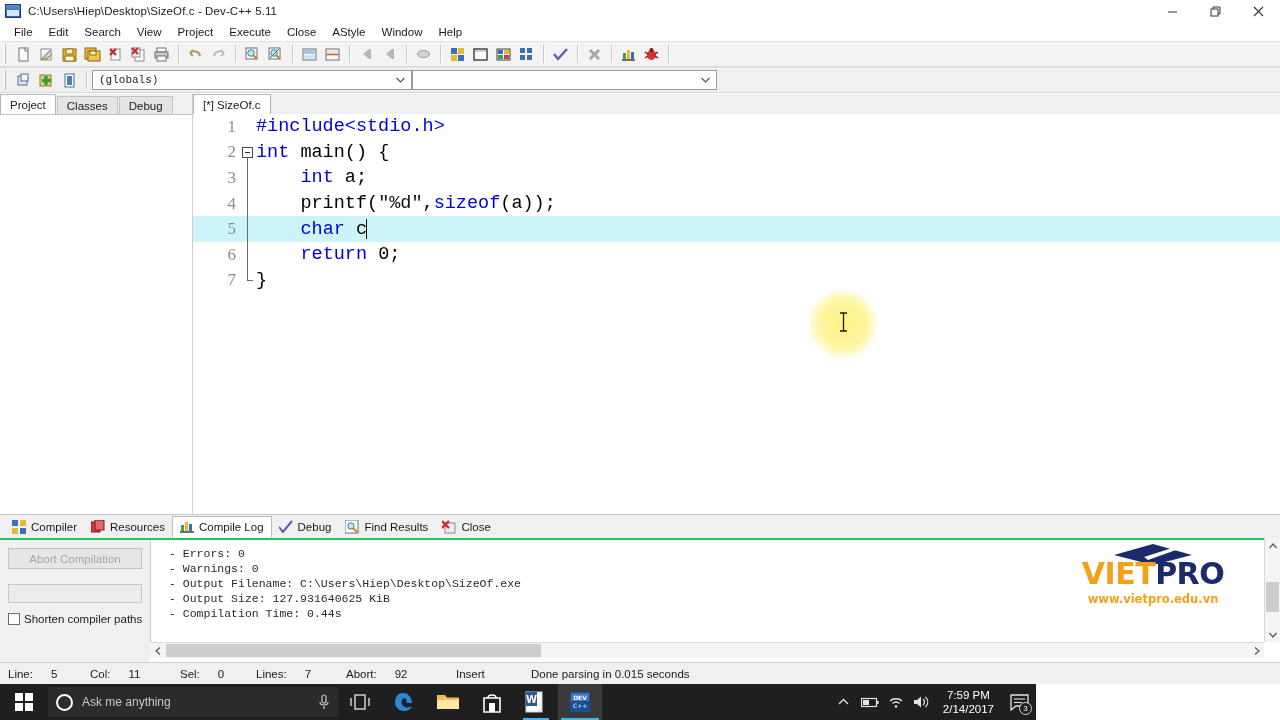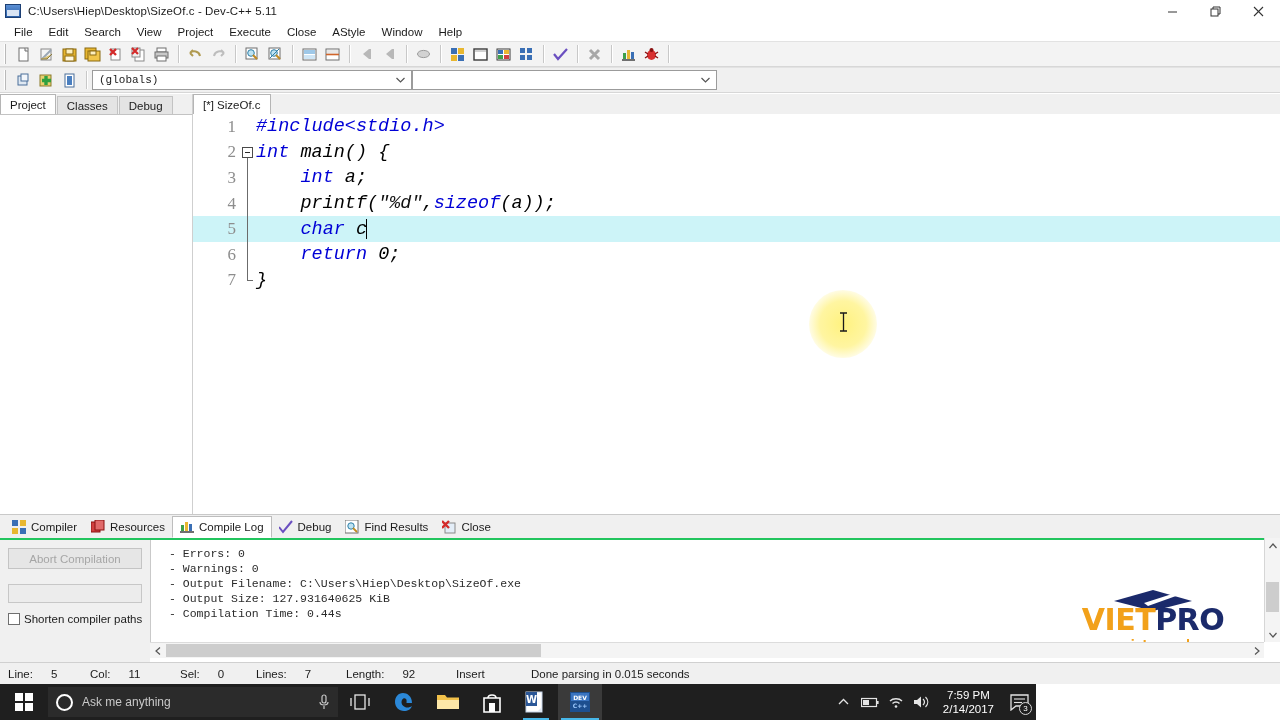--- a/index.html
+++ b/index.html
@@ -117,21 +117,21 @@
     content: ""; position: absolute; left: 2px; top: 4px; width: 5px; height: 1px;
     background: #2a2a2a;
   }
   .fold-line {
     position: absolute; left: 7px; top: 0; width: 1px; height: 25.6px; background: #6b6b6b;
   }
   .fold-end {
     position: absolute; left: 7px; top: 0; width: 6px; height: 13px;
     border-left: 1px solid #6b6b6b; border-bottom: 1px solid #6b6b6b;
   }
-  .code-text { color: #000000; font-style: italic; }
+  .code-text { color: #000000; }
   .kw { color: #0000d6; font-weight: normal; }
   .pre { color: #0000d6; }
   .str { color: #111111; }
   .caret {
     display: inline-block; width: 1px; height: 20px; background: #000;
     vertical-align: middle; margin-left: -1px;
   }
 
   
   .mouse-glow {
@@ -196,21 +196,21 @@
     position: absolute; left: 150px; top: 642px; width: 1114px; height: 16px;
     background: #f4f4f4; border-top: 1px solid #dcdcdc;
   }
   .hscroll .arrow-l, .hscroll .arrow-r {
     position: absolute; top: 0; width: 15px; height: 15px; display: flex; align-items: center; justify-content: center;
   }
   .hscroll .arrow-l { left: 0; } .hscroll .arrow-r { right: 0; }
   .hscroll .thumb { position: absolute; left: 16px; top: 1px; width: 375px; height: 13px; background: #cdcdcd; }
 
   
-  .vietpro { position: absolute; left: 1078px; top: 590px; width: 150px; height: 68px; }
+  .vietpro { position: absolute; left: 1078px; top: 544px; width: 150px; height: 68px; }
   .vp-cap { position: absolute; left: 36px; top: 0px; }
   .vp-name { position: absolute; left: 0; top: 14px; width: 150px; text-align: center;
              font-family: "DejaVu Sans", sans-serif; font-weight: bold; font-size: 30px;
              letter-spacing: -0.5px; line-height: 32px; }
   .vp-viet { color: #f2a11a; }
   .vp-pro { color: #1b2a6b; }
   .vp-url { position: absolute; left: 0; top: 48px; width: 150px; text-align: center;
             font-family: "DejaVu Sans", sans-serif; font-weight: bold; font-size: 11.5px; color: #f2a11a; }
 
   
@@ -687,21 +687,21 @@
     </div>
     <div class="st-cell" style="width:76px;">
       <span class="st-label">Sel:</span>
       <span>0</span>
     </div>
     <div class="st-cell" style="width:90px;">
       <span class="st-label">Lines:</span>
       <span>7</span>
     </div>
     <div class="st-cell" style="width:110px;">
-      <span class="st-label">Length:</span>
+      <span class="st-label">Abort:</span>
       <span>92</span>
     </div>
     <div class="st-cell" style="width:75px;">Insert</div>
     <div class="st-cell">Done parsing in 0.015 seconds</div>
   </div>
 
   <div class="taskbar">
     <div class="start-btn">
       <svg width="18" height="18" viewBox="0 0 18 18">
         <rect x="0" y="0" width="8" height="8" fill="#ffffff"></rect>

